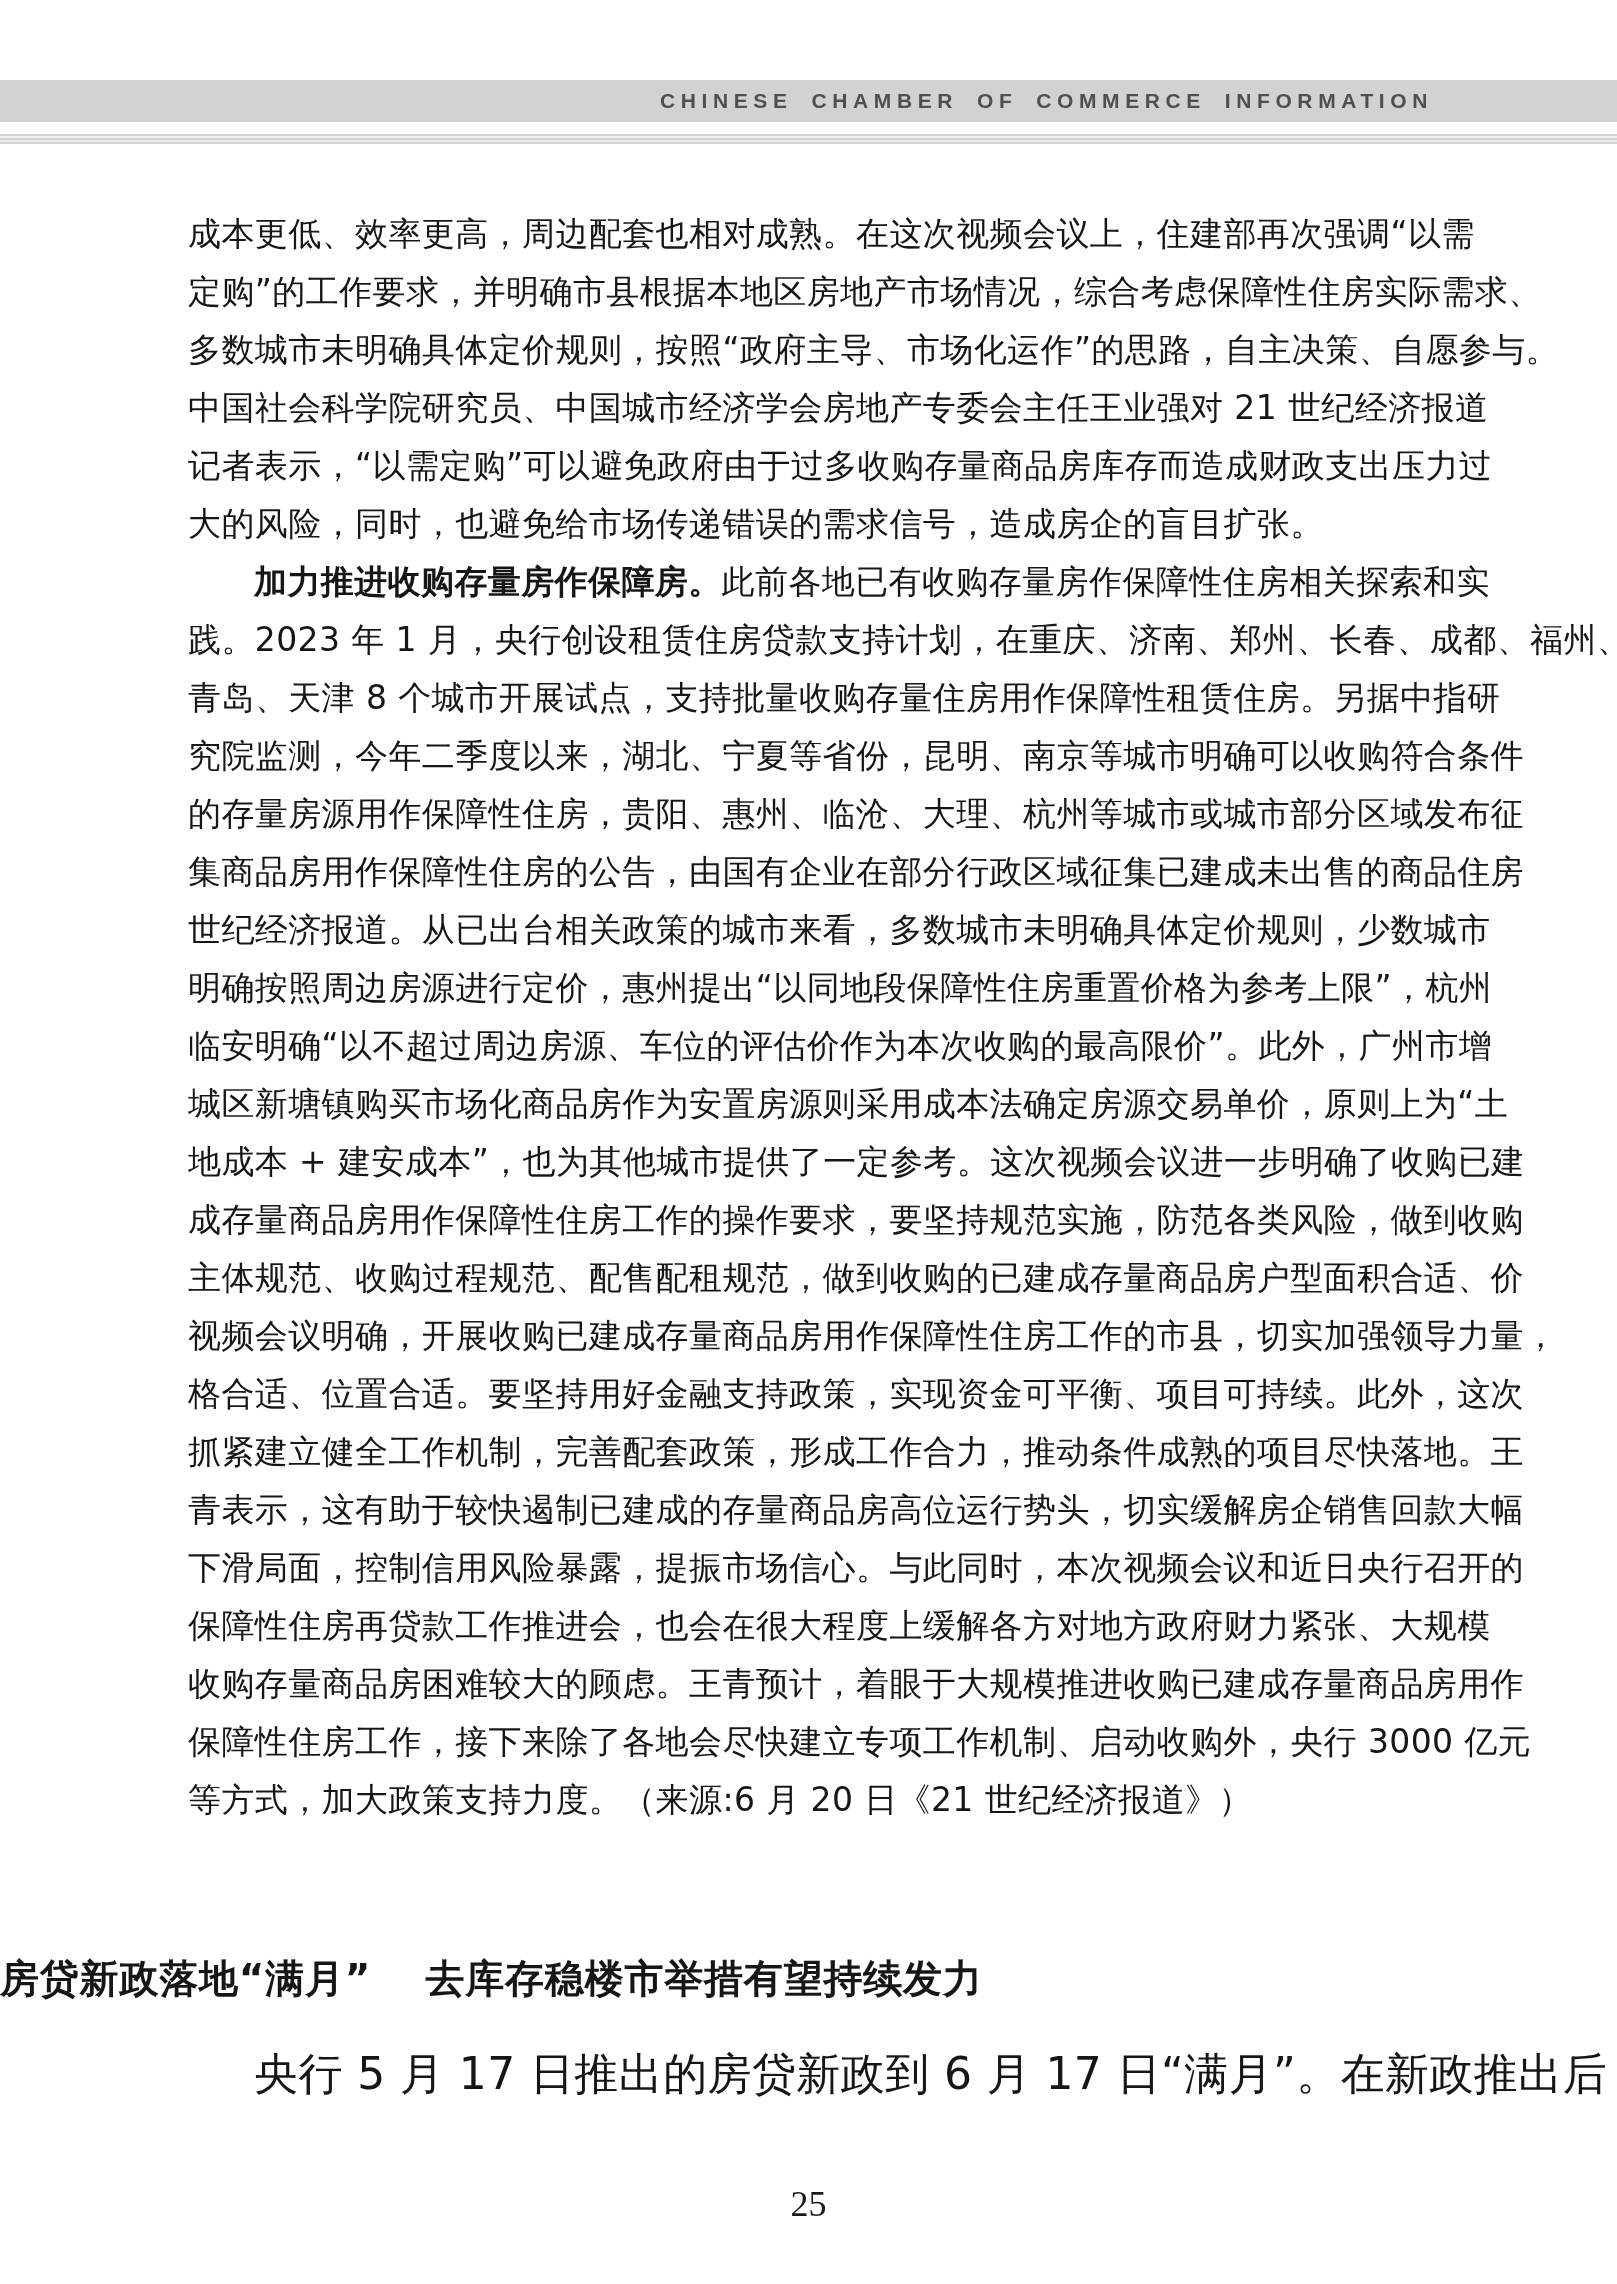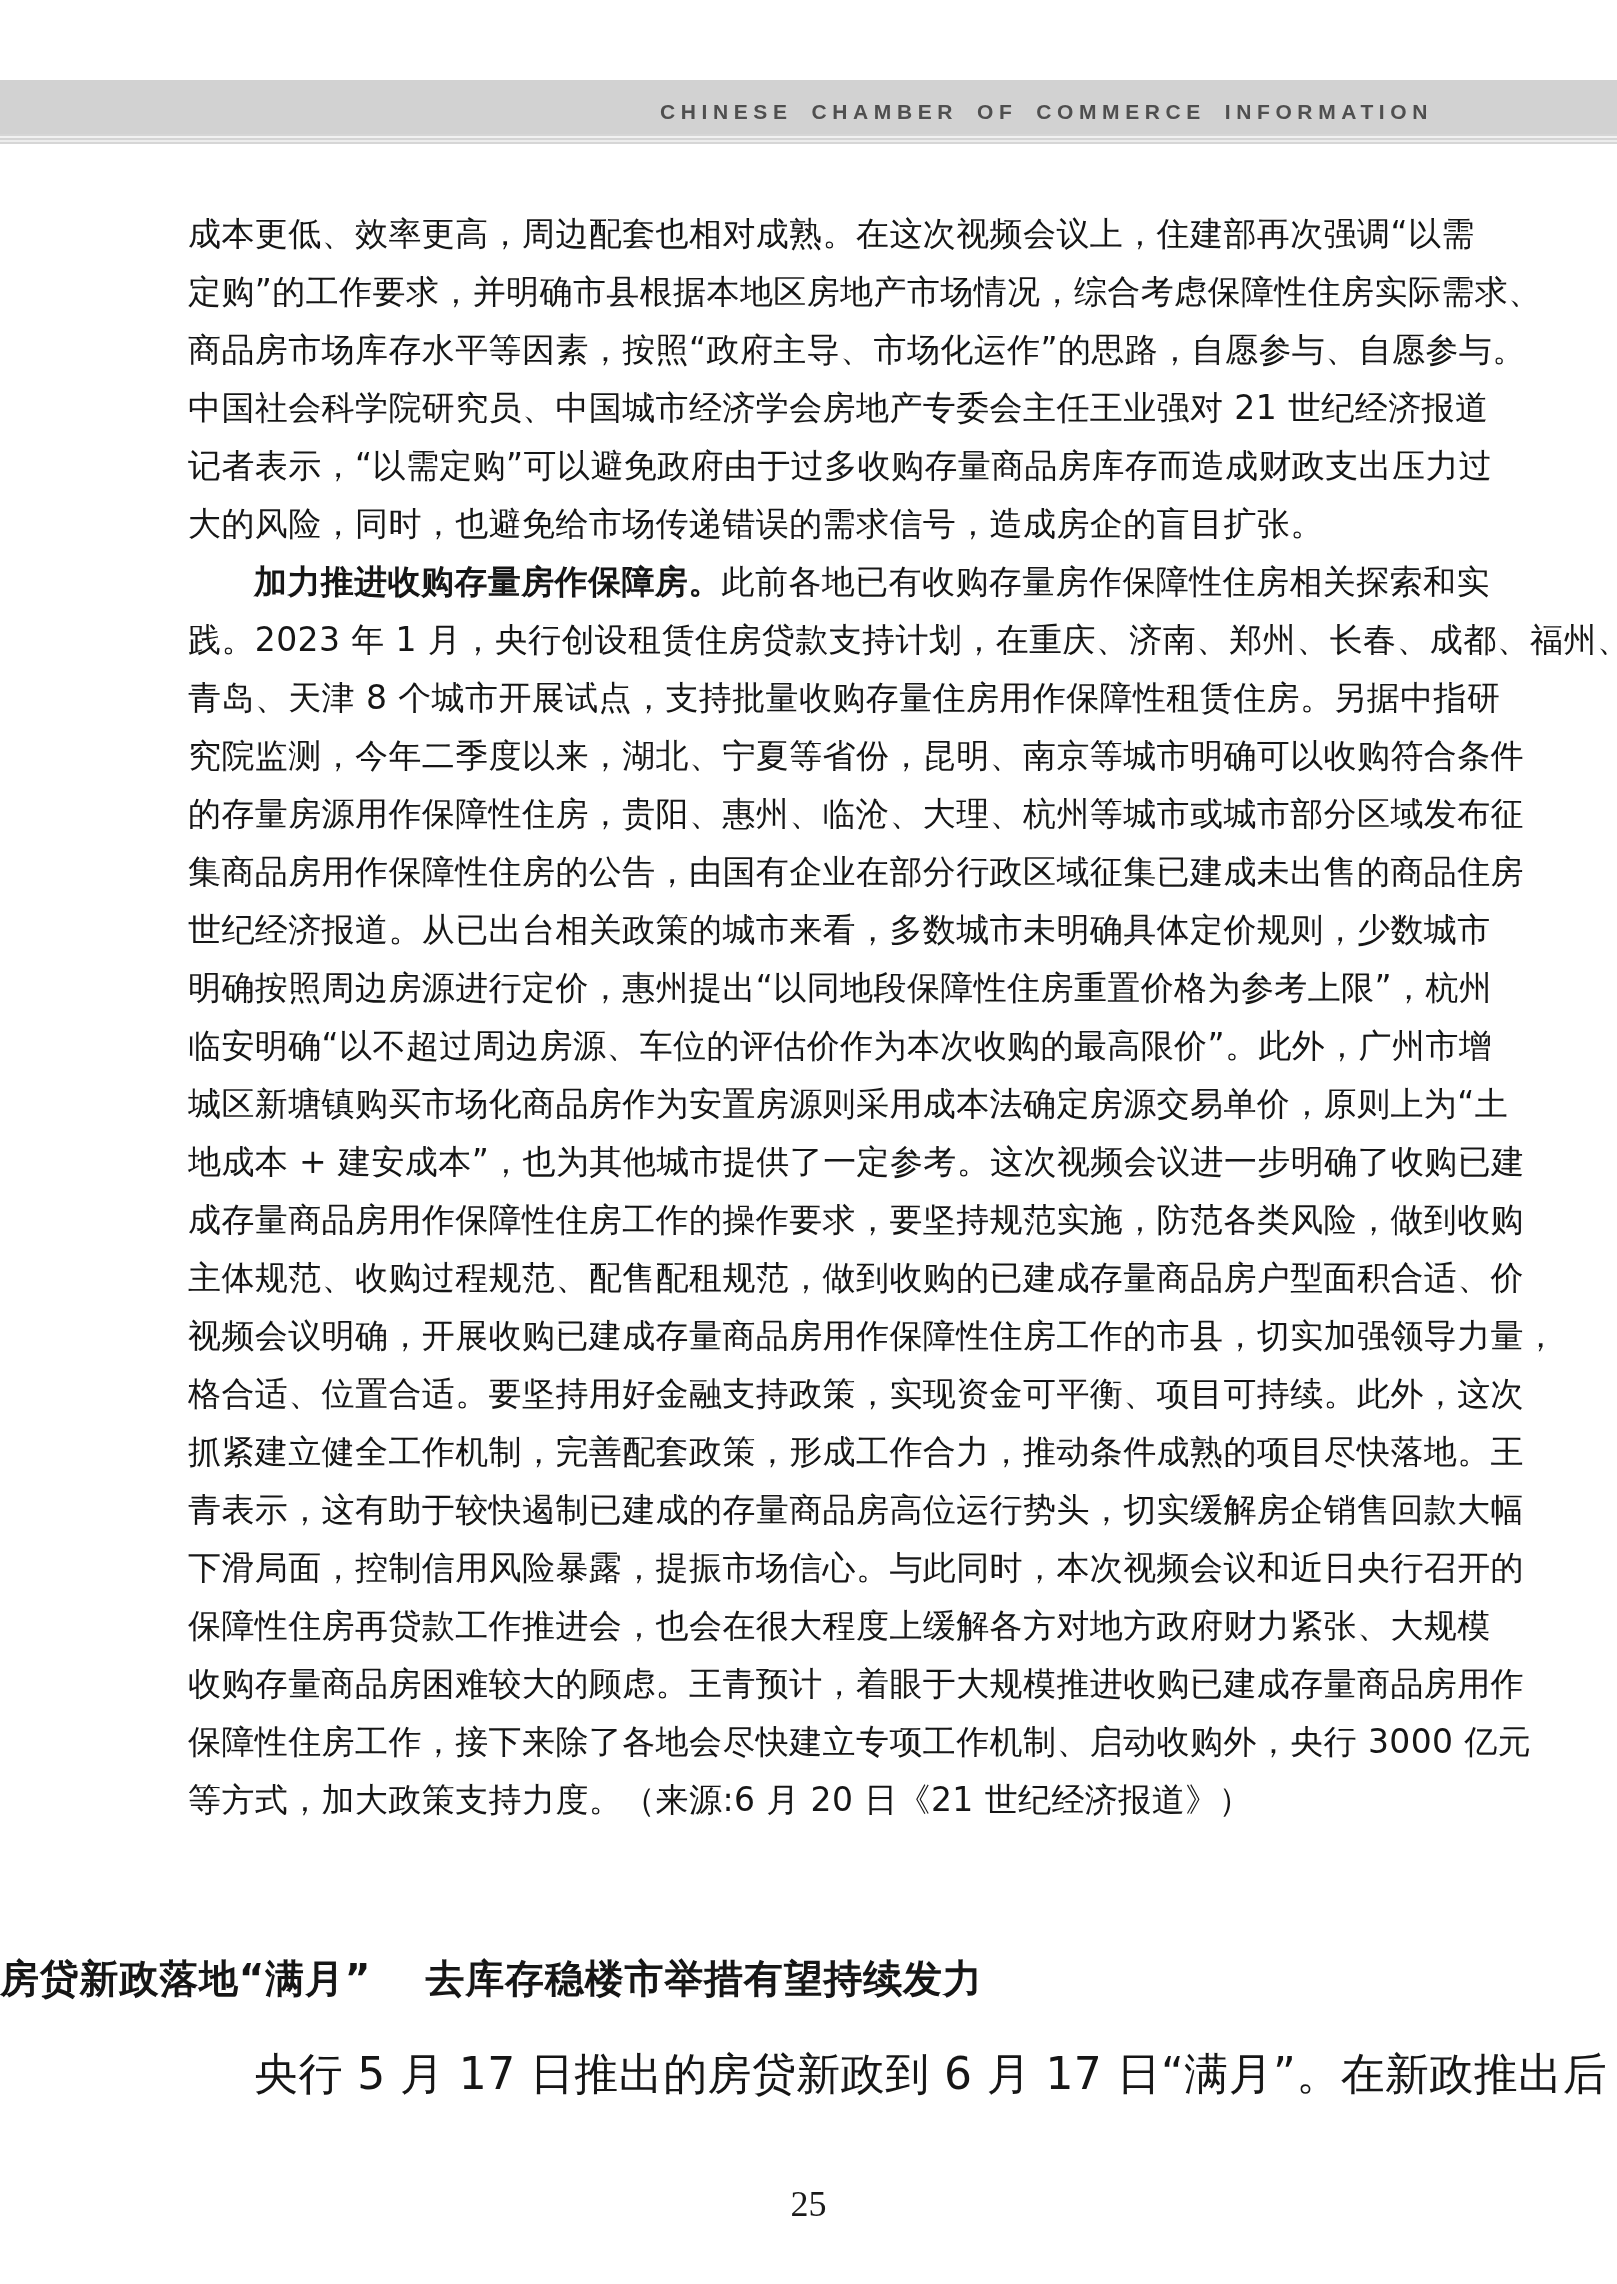--- a/index.html
+++ b/index.html
@@ -6,21 +6,21 @@
   .page{
     position:relative;
     width:1617px;height:2284px;
     background:#ffffff;
     overflow:hidden;
     font-family:"DejaVu Sans",sans-serif;
     color:#161616;
   }
   
   .band-main{
-    position:absolute;left:0;top:80px;width:1617px;height:64px;
+    position:absolute;left:0;top:80px;width:1617px;height:42px;
     background:#d2d2d2;
   }
   .band-label{
     position:absolute;right:184px;top:50%;transform:translateY(-50%);
     font-family:"Liberation Sans",sans-serif;
     font-size:21px;font-weight:700;
     letter-spacing:5.6px;word-spacing:7.5px;
     color:#4f4f4f;white-space:nowrap;
   }
   .band-sub{
@@ -69,21 +69,21 @@
 <div class="page">
 
   <div class="band-main">
     <div class="band-label">CHINESE CHAMBER OF COMMERCE INFORMATION</div>
   </div>
   <div class="band-sub"></div>
 
   <div class="body-block">
     <div class="tline">成本更低、效率更高，周边配套也相对成熟。在这次视频会议上，住建部再次强调“以需</div>
     <div class="tline">定购”的工作要求，并明确市县根据本地区房地产市场情况，综合考虑保障性住房实际需求、</div>
-    <div class="tline">商品房市场库存水平等因素，按照“政府主导、市场化运作”的思路，自愿参与、自愿参与。</div>
+    <div class="tline">多数城市未明确具体定价规则，按照“政府主导、市场化运作”的思路，自主决策、自愿参与。</div>
     <div class="tline">中国社会科学院研究员、中国城市经济学会房地产专委会主任王业强对 21 世纪经济报道</div>
     <div class="tline">记者表示，“以需定购”可以避免政府由于过多收购存量商品房库存而造成财政支出压力过</div>
     <div class="tline">大的风险，同时，也避免给市场传递错误的需求信号，造成房企的盲目扩张。</div>
 
     <div class="tline indent">
       <span class="lead">加力推进收购存量房作保障房。</span><span>此前各地已有收购存量房作保障性住房相关探索和实</span>
     </div>
     <div class="tline">践。2023 年 1 月，央行创设租赁住房贷款支持计划，在重庆、济南、郑州、长春、成都、福州、</div>
     <div class="tline">青岛、天津 8 个城市开展试点，支持批量收购存量住房用作保障性租赁住房。另据中指研</div>
     <div class="tline">究院监测，今年二季度以来，湖北、宁夏等省份，昆明、南京等城市明确可以收购符合条件</div>

